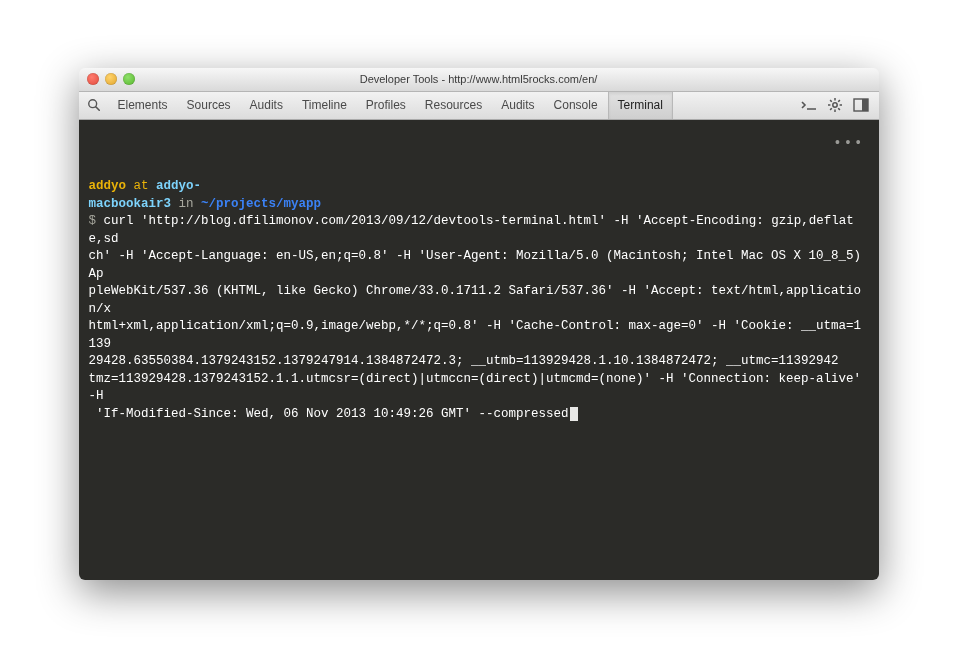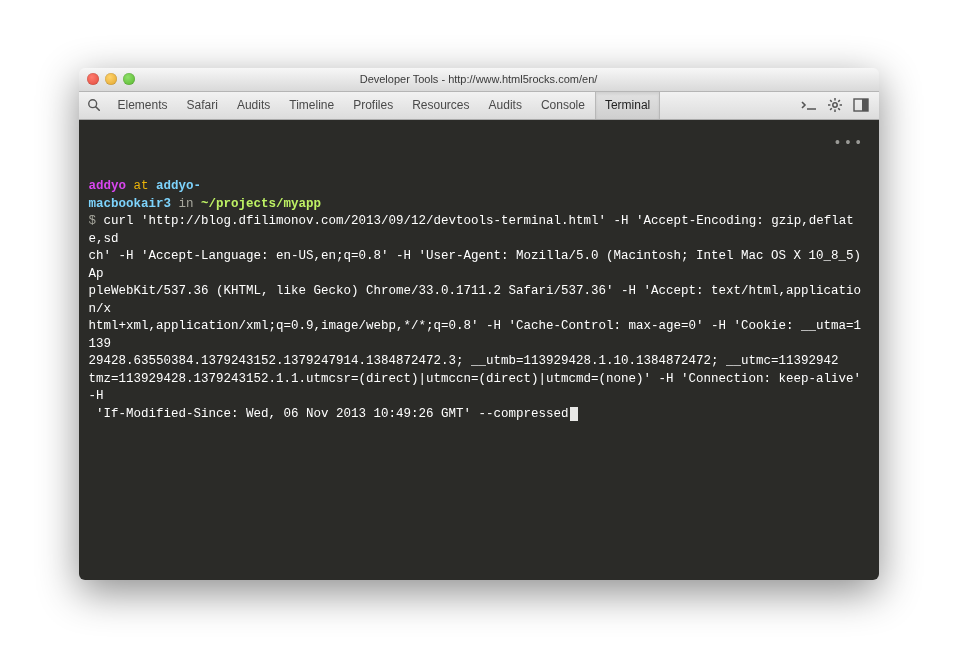--- a/index.html
+++ b/index.html
@@ -103,25 +103,25 @@
     }
     .term-more {
       position: absolute;
       right: 14px;
       top: 14px;
       color: #9a9a96;
       letter-spacing: 2px;
       font-size: 14px;
       cursor: pointer;
     }
-    .c-user { color: #d946ef; font-weight: bold; }
+    .c-user { color: #eab308; font-weight: bold; }
     .c-at   { color: #eab308; }
     .c-host { color: #7dd3fc; font-weight: bold; }
     .c-in   { color: #a8a89e; margin-top: 8px; }
-    .c-path { color: #bef264; font-weight: bold; }
+    .c-path { color: #3b82f6; font-weight: bold; }
     .c-prompt { color: #a8a89e; }
     .c-cmd  { color: #ffffff; }
     .cursor {
       display: inline-block;
       width: 8px;
       height: 14px;
       background: #e8e8e6;
       vertical-align: text-bottom;
       margin-left: 1px;
     }
@@ -145,21 +145,21 @@
       <svg width="14" height="14" viewBox="0 0 16 16">
           <circle cx="6.5" cy="6.5" r="4.5" fill="none" stroke="#555" stroke-width="1.6"></circle>
           <line x1="10" y1="10" x2="14" y2="14" stroke="#555" stroke-width="1.8" stroke-linecap="round"></line>
         </svg>
     </div>
     <div class="tabs">
       <div class="tab">
           <span>Elements</span>
         </div>
       <div class="tab">
-          <span>Safari</span>
+          <span>Sources</span>
         </div>
       <div class="tab">
           <span>Audits</span>
         </div>
       <div class="tab">
           <span>Timeline</span>
         </div>
       <div class="tab">
           <span>Profiles</span>
         </div>

